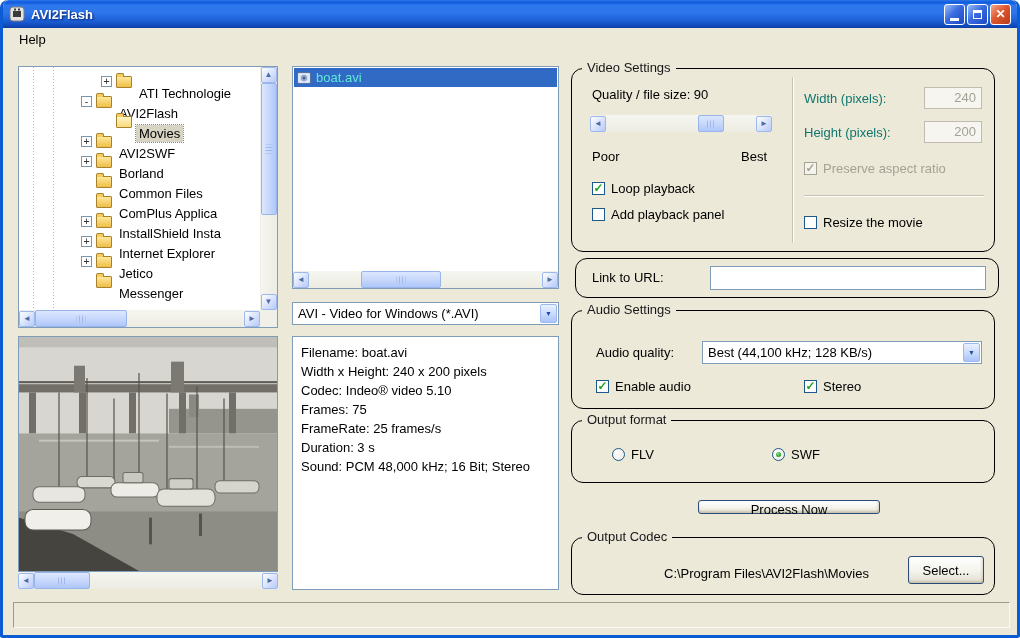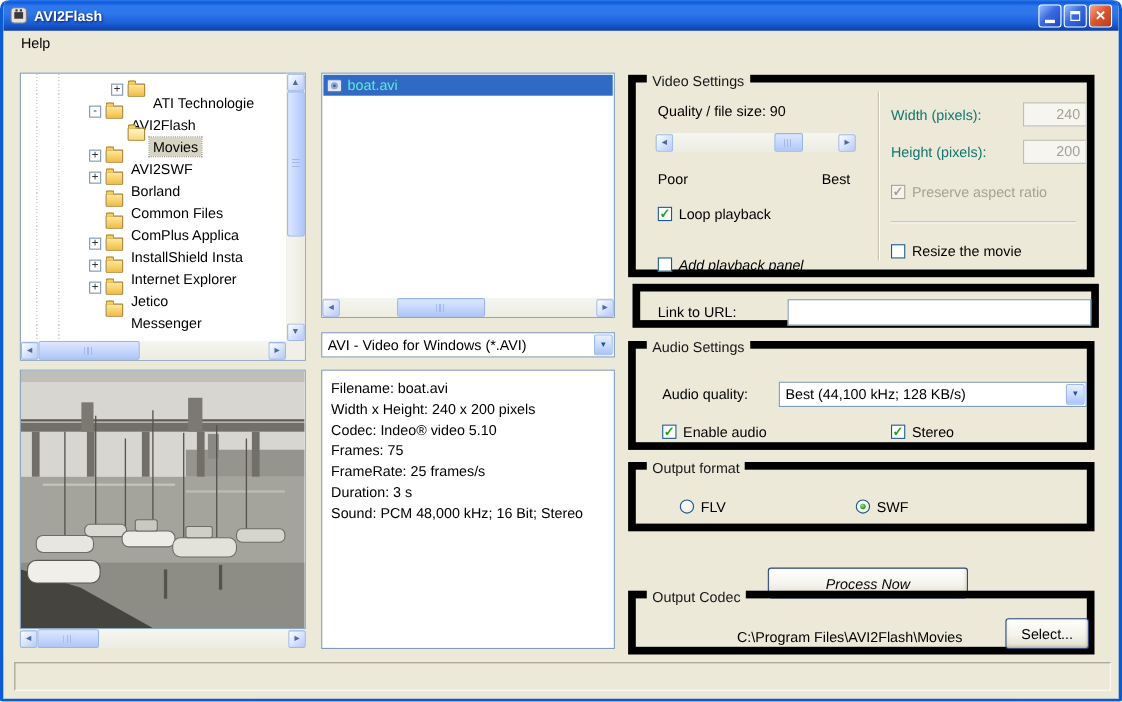--- a/index.html
+++ b/index.html
@@ -137,21 +137,21 @@
   .arrow-btn {
     flex:0 0 17px; width:17px; height:19px; margin-right:1px;
     border:1px solid #9DB8EC; border-radius:2px;
     background:linear-gradient(180deg,#EAF1FE 0%,#CBDCFD 50%,#A9C4F8 100%);
     color:#1F4CA8; font-size:7px; display:flex; align-items:center; justify-content:center;
   }
   .format-combo { left:289px; top:302px; width:267px; height:23px; }
   .audio-combo  { position:absolute; left:130px; top:30px; width:280px; height:23px; }
 
   
-  .group { border:7px solid #000000; border-radius:0; }
+  .group { border:1px solid #000000; border-radius:12px; }
   .group-label {
     position:absolute; top:-9px; left:10px; background:#ECE9D8; padding:0 5px; color:#17171A;
   }
   .video-group  { left:568px; top:68px;  width:424px; height:184px; }
   .link-group   { left:572px; top:258px; width:424px; height:40px; }
   .audio-group  { left:568px; top:310px; width:424px; height:99px; }
   .formatg      { left:568px; top:420px; width:424px; height:63px; }
   .folder-group { left:568px; top:537px; width:424px; height:58px; }
   .group > div, .group > span, .group > label, .group > input, .group > button { position:absolute; }
 
@@ -168,21 +168,21 @@
   .cb { display:flex; align-items:center; gap:6px; }
   .cb .box {
     flex:0 0 13px; width:13px; height:13px; background:#fff;
     border:1px solid #1C598A; display:flex; align-items:center; justify-content:center;
   }
   .cb .check { color:#21A121; font-size:12px; font-weight:bold; line-height:10px; margin-top:-1px; }
   .cb.disabled { color:#A5A295; }
   .cb.disabled .box { border-color:#A5A295; background:#F5F4EC; }
   .cb.disabled .check { color:#A5A295; }
   .cb-loop  { left:20px; top:112px; }
-  .cb-panel { left:20px; top:158px;font-style:italic; }
+  .cb-panel { left:20px; top:138px; }
   .cb-preserve { left:232px; top:92px; }
   .cb-resize   { left:232px; top:146px; }
   .cb-enable { left:24px; top:68px; }
   .cb-stereo { left:232px; top:68px; }
 
   .radio { display:flex; align-items:center; gap:6px; }
   .radio .circle {
     flex:0 0 13px; width:13px; height:13px; border-radius:50%;
     border:1px solid #1C598A; background:radial-gradient(circle at 35% 35%,#FFFFFF,#E9E7E0);
     position:relative;
@@ -210,21 +210,21 @@
   .link-input { left:134px; top:7px; width:276px; height:24px; }
   .audio-qlabel { left:24px; top:34px; }
 
   
   .push-btn {
     font:13px "Liberation Sans",sans-serif; color:#000;
     border:1px solid #2B4B7A; border-radius:3px;
     background:linear-gradient(180deg,#FFFFFF 0%,#F4F3EC 55%,#E2DFD0 100%);
     box-shadow:inset 0 -2px 2px rgba(160,150,120,0.35), inset -2px 0 2px rgba(160,150,120,0.18);
   }
-  .process-btn { left:695px; top:516px; width:182px; height:28px;font-style:italic; }
+  .process-btn { left:695px; top:500px; width:182px; height:14px; }
   .select-btn  { left:336px; top:18px; width:76px; height:28px; }
   .folder-path { left:92px; top:28px; }
 
   .status-strip {
     left:10px; top:602px; width:997px; height:26px;
     background:#ECE9D8;
     border:1px solid; border-color:#9E9B8E #FBFAF6 #FBFAF6 #9E9B8E;
   }
   .preview-panel svg { display:block; width:100%; height:100%; }
 </style>

